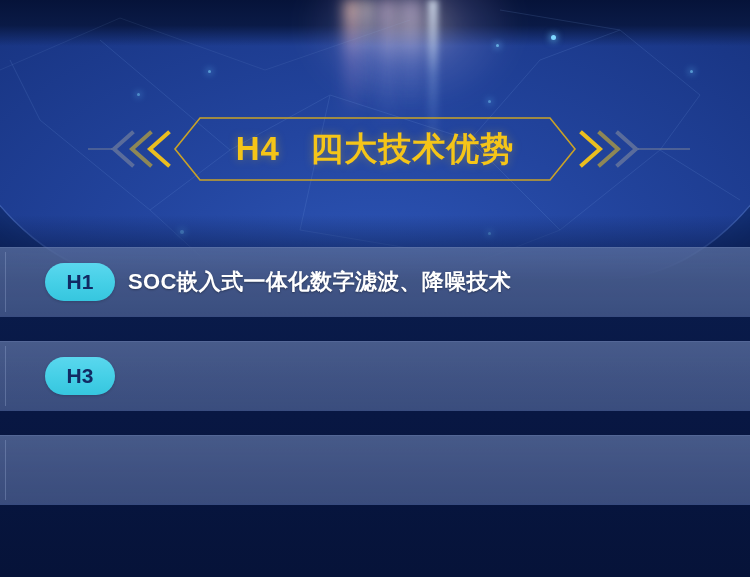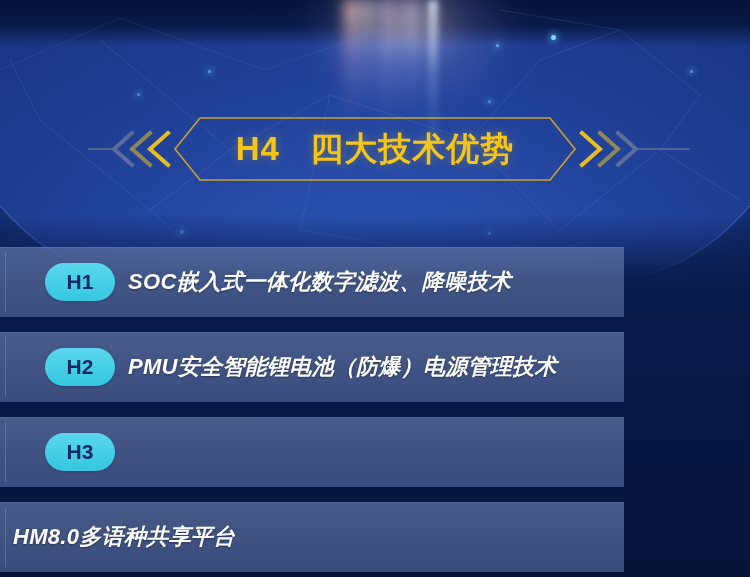--- a/index.html
+++ b/index.html
@@ -62,21 +62,21 @@
     position:absolute;left:0;top:0;width:750px;height:82px;
     display:flex;align-items:center;justify-content:center;
     color:#f5c518;font-size:33px;font-weight:bold;letter-spacing:1px;
     text-shadow:0 0 10px rgba(245,197,24,.35);
     white-space:pre;
   }
 
   
   .rows{position:absolute;left:0;top:247px;width:750px;}
   .row{
-    position:relative;height:70px;margin-bottom:15px;width:624px;
+    position:relative;height:70px;margin-bottom:24px;width:750px;
     background:linear-gradient(180deg,rgba(128,150,195,.34) 0%,rgba(116,138,186,.30) 50%,rgba(104,126,176,.27) 100%);
     background-color:rgba(70,90,140,.55);
     display:flex;align-items:center;
     box-sizing:border-box;
     border-top:1px solid rgba(175,195,235,.22);
     border-bottom:1px solid rgba(30,50,110,.35);
   }
   .row::before{
     content:"";position:absolute;left:5px;top:4px;bottom:4px;width:1px;
     background:rgba(175,195,235,.28);
@@ -86,21 +86,20 @@
     background:linear-gradient(180deg,#5ad7ee 0%,#44cfe6 55%,#36c6df 100%);
     color:#122a63;font-size:21px;font-weight:bold;
     display:flex;align-items:center;justify-content:center;
     box-shadow:0 1px 3px rgba(0,0,0,.18);
     flex:0 0 auto;
   }
   .row-text{
     margin-left:13px;color:#ffffff;font-size:22px;font-weight:bold;
     letter-spacing:.3px;white-space:nowrap;
     text-shadow:0 1px 2px rgba(0,0,0,.35);
-    font-style:italic;
   }
 </style>
 </head>
 <body>
 
 <div id="stage">
 
   <div class="bg-base"></div>
   <div class="bg-arc"></div>
   <div class="bg-arc-edge"></div>
@@ -165,27 +164,22 @@
     <div class="banner-title">H4   四大技术优势</div>
   </div>
 
   <div class="rows">
 
     <div class="row">
       <div class="badge">H1</div>
       <div class="row-text">SOC嵌入式一体化数字滤波、降噪技术</div>
     </div>
 
-    <div class="row">
-      <div class="badge">H2</div>
-      <div class="row-text">PMU安全智能锂电池（防爆）电源管理技术</div>
-    </div>
 
     <div class="row">
       <div class="badge">H3</div>
     </div>
 
     <div class="row">
-      <div class="row-text">HM8.0多语种共享平台</div>
     </div>
 
   </div>
 </div>
 
 </body></html>

